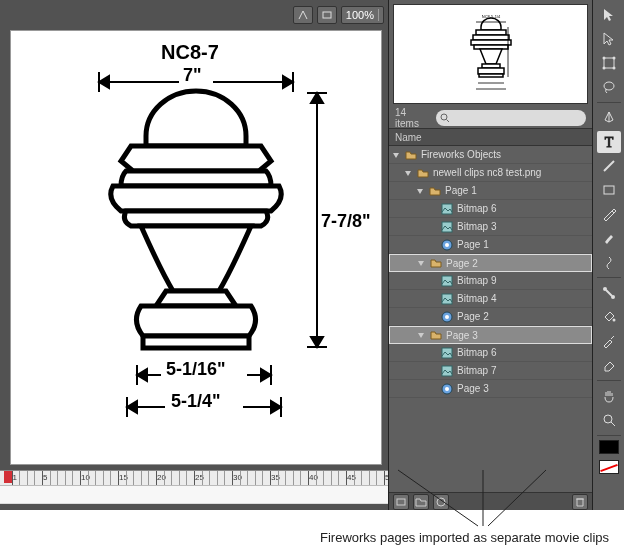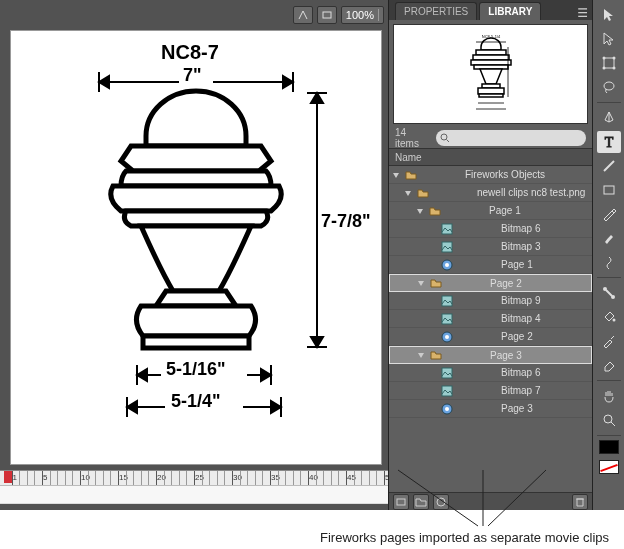--- a/index.html
+++ b/index.html
@@ -60,21 +60,21 @@
   .list-hdr { height:18px; background:#4f4f4f; border-top:1px solid #333; border-bottom:1px solid #333; display:flex; align-items:center; padding:0 6px; font-size:10px; color:#ccc; }
 
   .tree { height: 290px; overflow:hidden; background:#5f5f5f; }
   .row { display:flex; align-items:center; height:18px; font-size:10px; color:#ddd; border-bottom:1px solid #555; }
   .row.sel { background:#8a8a8a; border:1px solid #ddd; }
   .row .pad { display:inline-block; }
   .tw { width:10px; display:inline-flex; align-items:center; justify-content:center; }
   .tw svg { width:8px; height:8px; }
   .ric { width:14px; height:14px; margin:0 3px; display:inline-flex; align-items:center; justify-content:center; }
   .ric svg { width:12px; height:12px; }
-  .lbl { white-space:nowrap;margin-left:44px; }
+  .lbl { white-space:nowrap; }
 
   .footer { position:absolute; bottom:0; left:0; right:0; height:18px; background:#4f4f4f; display:flex; align-items:center; gap:4px; padding:0 4px; border-top:1px solid #333; }
   .footer .icon-btn { width:16px; height:16px; }
 
   
   .tools { position:absolute; left:592px; top:0; width:32px; height:510px; background:#5f5f5f; border-left:1px solid #222; display:flex; flex-direction:column; align-items:center; padding-top:4px; gap:2px; }
   .tool { width:24px; height:22px; display:flex; align-items:center; justify-content:center; border-radius:2px; }
   .tool.sel { background:#e2e2e2; }
   .tool svg { width:16px; height:16px; }
   .tool.sel svg * { stroke:#222; fill:#222; }
@@ -242,25 +242,20 @@
           <div class="tick" style="left: 368.8px;"></div>
           <div class="tick" style="left: 376.4px;"></div>
           <div class="tick major" style="left: 384px;"></div>
           <div class="tlabel" style="left: 385px;">50</div>
         </div>
     <div class="track"></div>
   </div>
 </div>
 
 <div class="panel">
-  <div class="tabrow">
-    <div class="tab">PROPERTIES</div>
-    <div class="tab active">LIBRARY</div>
-    <span class="menu">☰</span>
-  </div>
 
   <div class="preview">
     <svg viewBox="0 0 70 90">
       <g stroke="#000" stroke-width="1.5" fill="#fff">
         <path d="M25 18 A10 9 0 0 1 45 18 L45 21 L25 21 Z"></path>
         <rect x="20" y="21" width="30" height="5"></rect>
         <rect x="17" y="26" width="36" height="5"></rect>
         <rect x="15" y="31" width="40" height="5"></rect>
         <rect x="18" y="36" width="34" height="4"></rect>
         <path d="M24 40 L30 55 L40 55 L46 40 Z"></path>

